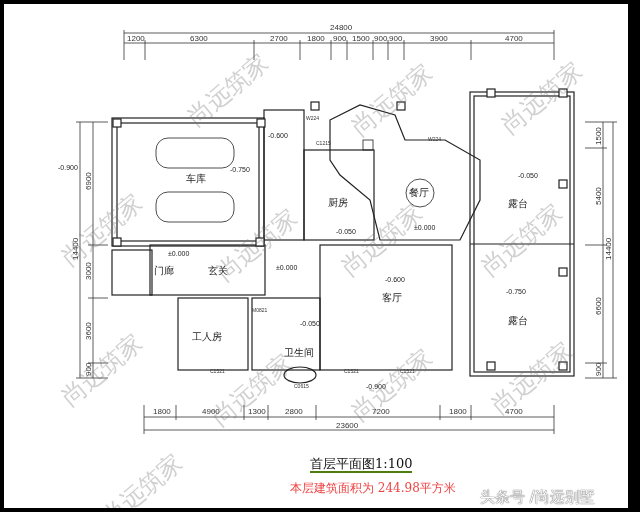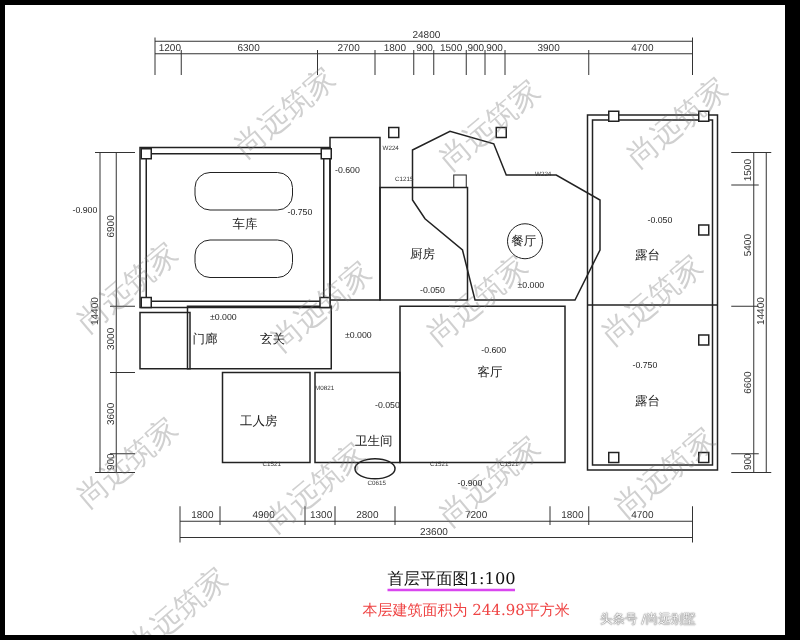--- a/index.html
+++ b/index.html
@@ -3,23 +3,23 @@
 <meta charset="utf-8">
 <style>
   * { margin:0; padding:0; box-sizing:border-box; }
   html, body { width:640px; height:512px; background:#000; overflow:hidden; }
   #frame { position:absolute; left:4px; top:4px; width:624px; height:504px; background:#fff; overflow:hidden;text-align:right; }
   svg { position:absolute; left:0; top:0; }
   .dim { font-family:"Liberation Sans", sans-serif; font-size:8px; fill:#333; }
   .lbl { font-family:"DejaVu Serif", serif; font-size:10px; fill:#222; }
   .tiny { font-family:"Liberation Sans", sans-serif; font-size:5px; fill:#333; }
   .lvl { font-family:"Liberation Sans", sans-serif; font-size:7px; fill:#222; }
-  #title { position:absolute; left:306px; top:452px; font-family:"DejaVu Serif", serif; font-size:13px; color:#111; border-bottom:2px solid #d946ef; line-height:15px; }
+  #title { position:absolute; left:306px; top:452px; font-family:"DejaVu Serif", serif; font-size:13px; color:#111; border-bottom:2px solid #4d7c0f; line-height:15px; }
   #area { position:absolute; left:286px; top:476px; font-family:"DejaVu Serif", serif; font-size:12px; color:#ef4444; }
-  #credit { position:absolute; left:476px; top:484px; font-family:"DejaVu Sans", sans-serif; font-size:10px; color:#fff; text-shadow:0 0 1px #555, 0 0 1px #555; }
+  #credit { position:absolute; left:476px; top:484px; font-family:"DejaVu Sans", sans-serif; font-size:15px; color:#fff; text-shadow:0 0 1px #555, 0 0 1px #555; }
   .wm { position:absolute; font-family:"DejaVu Serif", serif; font-size:24px; color:rgba(120,120,120,0.35); transform:rotate(-40deg); white-space:nowrap; pointer-events:none; }
 </style>
 </head>
 <body>
 
 <div id="frame">
 <svg width="632" height="504" viewBox="4 4 632 504">
   <g stroke="#333" stroke-width="0.8" fill="none">
 
     <line x1="124" y1="33" x2="554" y2="33"></line>

